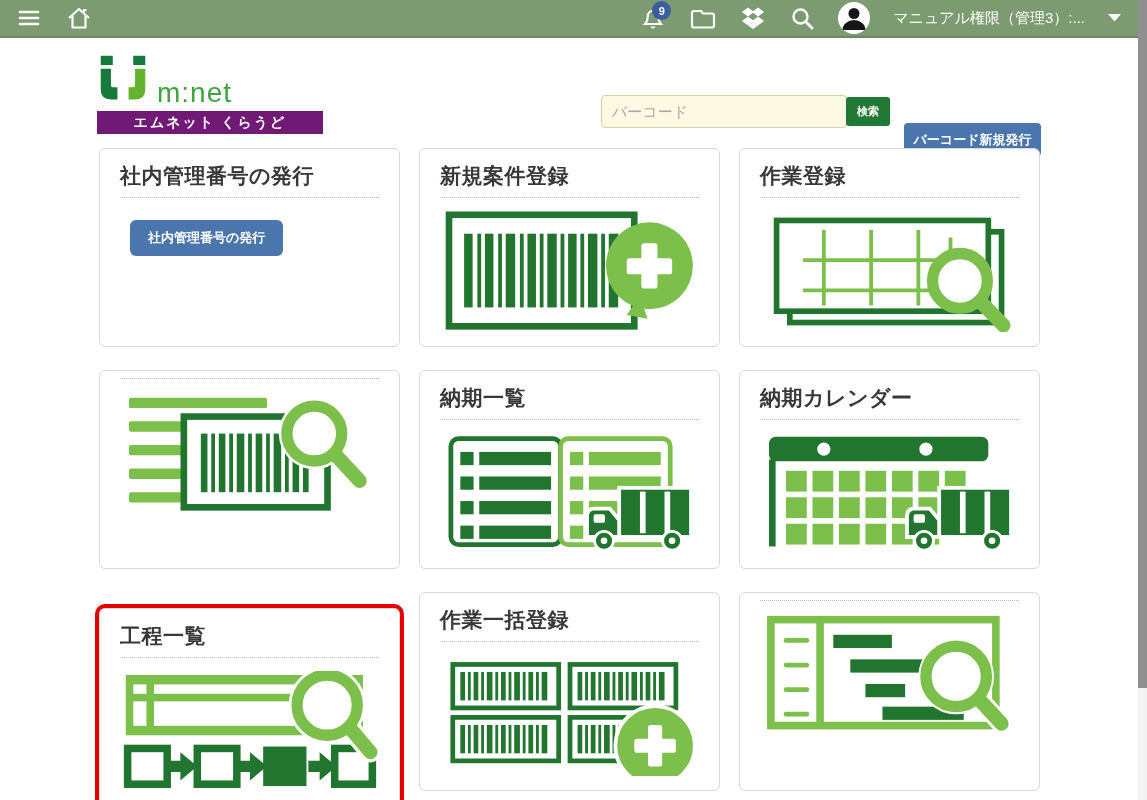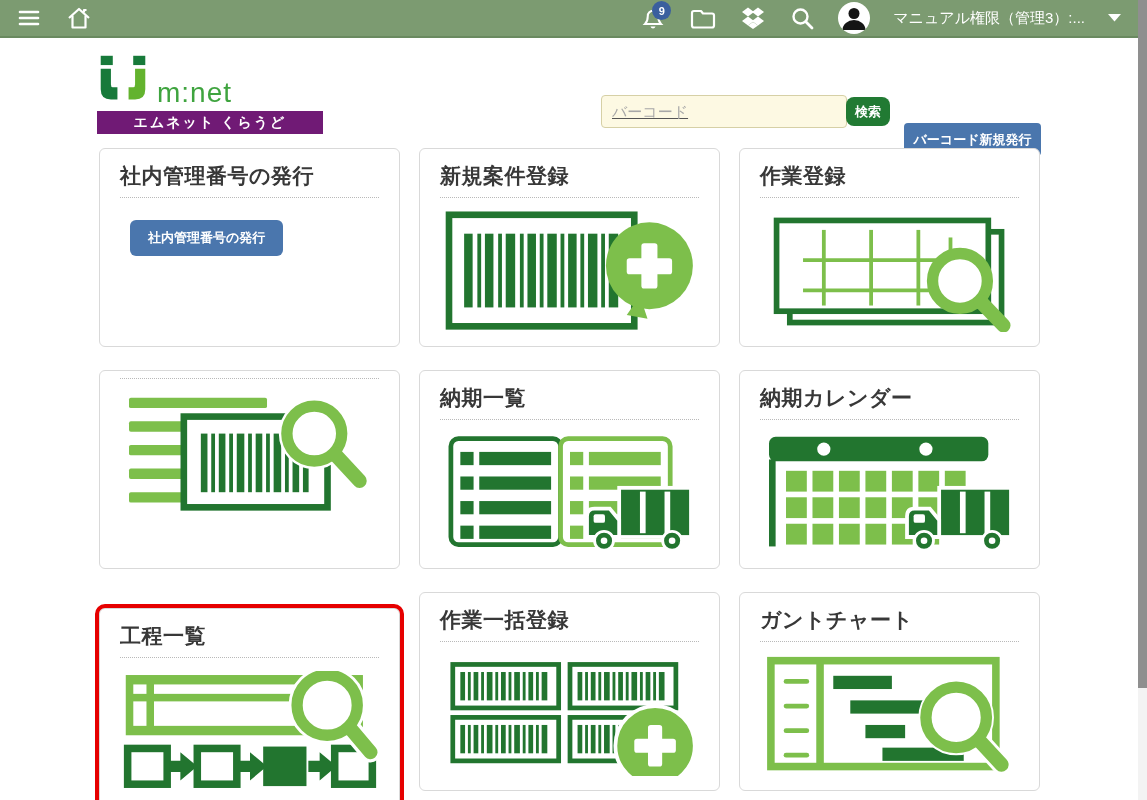--- a/index.html
+++ b/index.html
@@ -43,27 +43,26 @@
     font-size:14px; font-weight:bold; letter-spacing:2px;
     display:flex; align-items:center; justify-content:center;
   }
 
   
   .barcode-input {
     position:absolute; left:601px; top:95px; width:246px; height:33px;
     background:#fdf9e3; border:1px solid #d6d0a6; border-radius:4px;
     padding:0 10px; font-size:15px; color:#555; outline:none;
     font-family:"Liberation Sans","DejaVu Sans",sans-serif;
-    text-decoration:underline;
   }
   .barcode-input::placeholder { color:#a8a8a8; }
   .btn-search {
     position:absolute; left:846px; top:97px; width:44px; height:29px;
-    background:#217a33; border:none; border-radius:8px; color:#fff;
-    font-size:13px; font-weight:bold; cursor:pointer;
+    background:#217a33; border:none; border-radius:3px; color:#fff;
+    font-size:11px; font-weight:bold; cursor:pointer;
     font-family:"Liberation Sans","DejaVu Sans",sans-serif;
   }
   .btn-newbarcode {
     position:absolute; left:904px; top:95px; width:137px; height:33px;
     background:#4a76ad; border:none; border-radius:4px; color:#fff;
     font-size:13px; font-weight:bold; cursor:pointer;
     font-family:"Liberation Sans","DejaVu Sans",sans-serif;
     margin-top:28px;
   }
 
@@ -422,21 +421,20 @@
       <use href="#bcs" x="8" y="66"></use>
         <use href="#bcs" x="132" y="66"></use>
       <circle cx="222" cy="96" r="42" fill="#7dbf4b" stroke="#fff" stroke-width="4"></circle>
       <rect x="200" y="88.5" width="44" height="15" rx="3" fill="#fff"></rect>
       <rect x="214.5" y="74" width="15" height="44" rx="3" fill="#fff"></rect>
     </svg>
   </div>
 </div>
 
 <div class="card" id="card8">
-  <div class="card-title">ガントチャート</div>
   <div class="card-sep"></div>
   <div class="icon-wrap">
     <svg width="252" height="121" viewBox="0 0 264 128">
       <rect x="6" y="6" width="238" height="112" fill="#fff" stroke="#7dbf4b" stroke-width="8"></rect>
       <line x1="58" y1="6" x2="58" y2="118" stroke="#7dbf4b" stroke-width="8"></line>
       <g stroke="#7dbf4b" stroke-width="5" stroke-linecap="round">
         <line x1="22" y1="28" x2="44" y2="28"></line>
         <line x1="22" y1="54" x2="44" y2="54"></line>
         <line x1="22" y1="80" x2="44" y2="80"></line>
         <line x1="22" y1="106" x2="44" y2="106"></line>

